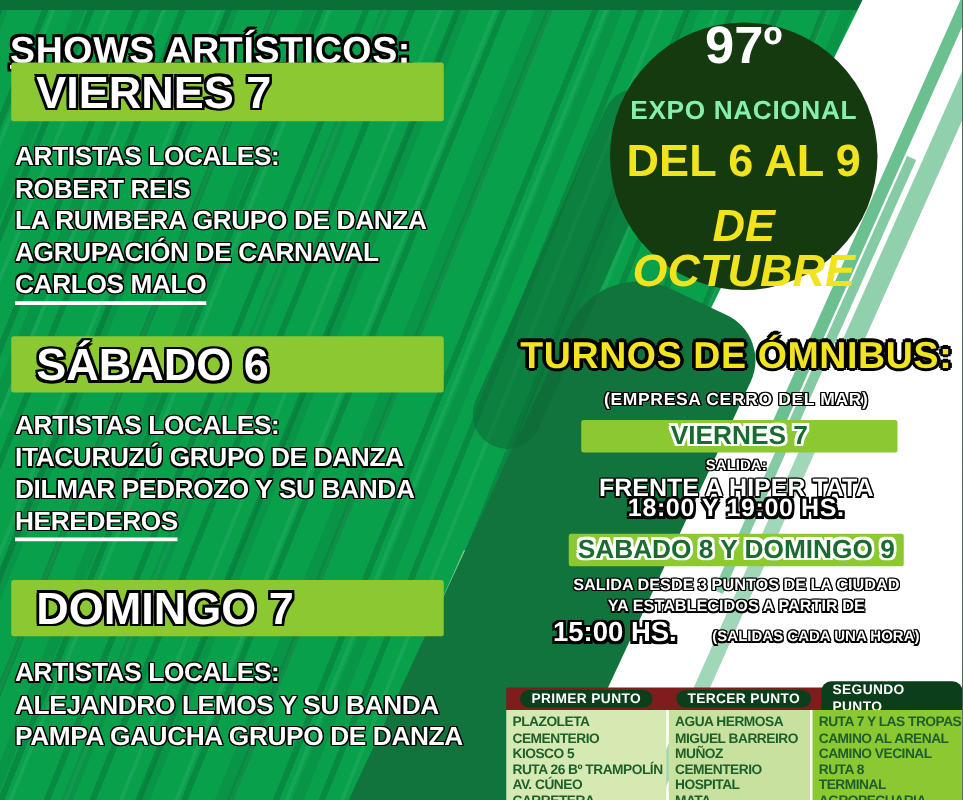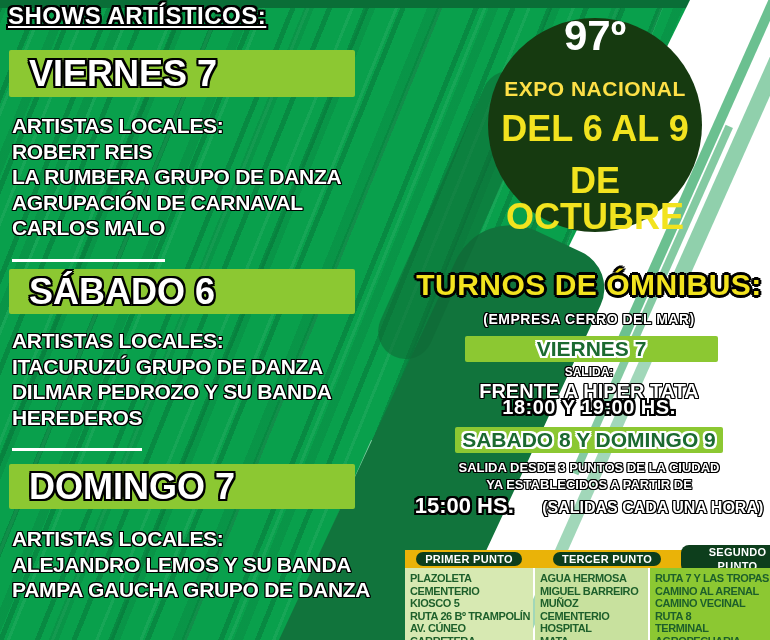--- a/index.html
+++ b/index.html
@@ -41,60 +41,60 @@
   }
 
   
   .olb1{text-shadow:-1px -1px 0 #000,1px -1px 0 #000,-1px 1px 0 #000,1px 1px 0 #000,0 -1px 0 #000,0 1px 0 #000,-1px 0 0 #000,1px 0 0 #000;}
   .olb2{text-shadow:-2px -2px 0 #000,2px -2px 0 #000,-2px 2px 0 #000,2px 2px 0 #000,0 -2px 0 #000,0 2px 0 #000,-2px 0 0 #000,2px 0 0 #000;}
   .olb3{text-shadow:-3px 0 0 #000,3px 0 0 #000,0 -3px 0 #000,0 3px 0 #000,-2px -2px 0 #000,2px -2px 0 #000,-2px 2px 0 #000,2px 2px 0 #000;}
   .olw2{text-shadow:-2px -2px 0 #fff,2px -2px 0 #fff,-2px 2px 0 #fff,2px 2px 0 #fff,0 -2px 0 #fff,0 2px 0 #fff,-2px 0 0 #fff,2px 0 0 #fff;}
 
   
   .content{position:absolute;inset:0;z-index:10;}
-  .shows-title{position:absolute;left:8px;top:2px;font-size:24px;color:#fff;letter-spacing:.5px;text-decoration:underline;}
+  .shows-title{position:absolute;left:8px;top:24px;font-size:30px;color:#fff;letter-spacing:.5px;text-decoration:underline;}
   .day-band{position:absolute;left:9px;width:346px;height:45px;background:#8cc832;
     color:#fff;font-size:36px;line-height:45px;padding-left:20px;box-sizing:border-box;border-radius:2px;}
   .band1{top:50px;height:47px;line-height:47px;}
   .band2{top:269px;}
   .band3{top:464px;}
   .artist-list{position:absolute;left:12px;width:360px;color:#fff;font-size:21px;line-height:25.5px;letter-spacing:-.3px;margin-top:12px;}
   .list1{top:101px;} .list2{top:316px;} .list3{top:514px;}
-  .headliner span{display:inline-block;border-bottom:3px solid #fff;padding-bottom:18px;}
+  .headliner span{display:inline-block;border-bottom:3px solid #fff;padding-bottom:0;}
 
   
   .badge{
     position:absolute;left:488px;top:18px;width:214px;height:214px;border-radius:50%;
     background:#163a10;display:flex;flex-direction:column;justify-content:center;
     text-align:center;z-index:10;
   }
   .badge .edition{color:#fff;font-size:42px;line-height:1;}
-  .badge .event{color:#fde047;font-size:21px;line-height:1.1;margin-top:20px;letter-spacing:.5px;}
+  .badge .event{color:#86efac;font-size:21px;line-height:1.1;margin-top:20px;letter-spacing:.5px;}
   .badge .dates{color:#f2e31f;font-size:36px;line-height:1;margin-top:10px;}
-  .badge .dates2{margin-top:16px;}
+  .badge .dates2{margin-top:16px;font-style:italic;}
 
   
   .right-col{position:absolute;left:408px;top:0;width:362px;text-align:center;z-index:10;}
   .turnos-title{position:absolute;left:0;top:268px;width:100%;font-size:30px;color:#f2e31f;letter-spacing:.5px;}
   .company{position:absolute;left:0;top:311px;width:100%;font-size:14px;color:#fff;letter-spacing:.5px;}
   .bus-band{position:absolute;background:#8cc832;color:#1b6a30;font-size:21px;line-height:26px;height:26px;border-radius:2px;}
   .fri-band{left:57px;top:336px;width:253px;}
   .wkd-band{left:47px;top:427px;width:268px;}
   .salida{position:absolute;left:0;top:365px;width:100%;font-size:12px;color:#fff;}
   .place{position:absolute;left:0;top:380px;width:100%;font-size:20px;color:#fff;}
   .times{position:absolute;left:0;top:396px;width:100%;font-size:20px;color:#fff;letter-spacing:.5px;text-align:center;}
   .info1{position:absolute;left:0;top:460px;width:100%;font-size:13px;color:#fff;}
   .info2{position:absolute;left:0;top:477px;width:100%;font-size:13px;color:#fff;}
   .time-row{position:absolute;left:0;top:493px;width:100%;color:#fff;}
   .time-row .big{font-size:22px;}
-  .time-row .note{font-size:16px;margin-left:24px;}
+  .time-row .note{font-size:12px;margin-left:24px;}
 
   
   .points-table{position:absolute;left:405px;top:550px;width:365px;z-index:11;}
-  .pt-header{display:flex;height:18px;background:#eab308;gap:14px;text-align:center;}
+  .pt-header{display:flex;height:18px;background:#7f1d1d;gap:2px;}
   .pt-header .hcell{flex:0 0 auto;display:flex;align-items:center;justify-content:center;}
   .pt-header .pill{background:#0d3e1c;color:#fff;font-size:11px;letter-spacing:.3px;
     border-radius:8px;padding:0 9px;line-height:14px;}
   .pt-body{display:flex;gap:2px;}
   .pt-col{box-sizing:border-box;padding:4px 0 0 5px;color:#1d5f2b;font-size:11px;
     line-height:12.5px;letter-spacing:-.4px;height:95px;}
   .c1{width:128px;} .c2{width:113px;} .c3{width:120px;}
   .col1bg{background:#d7e9b2;} .col2bg{background:#c8e19e;} .col3bg{background:#8cc832;}
 </style>
 </head>

